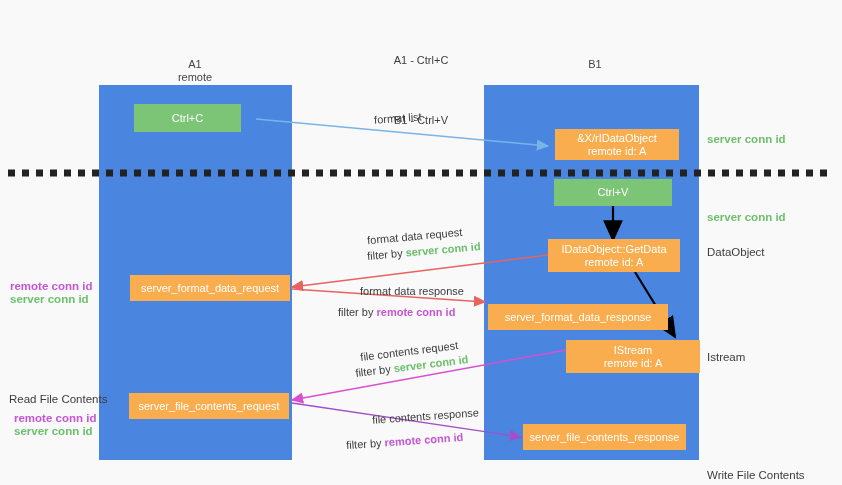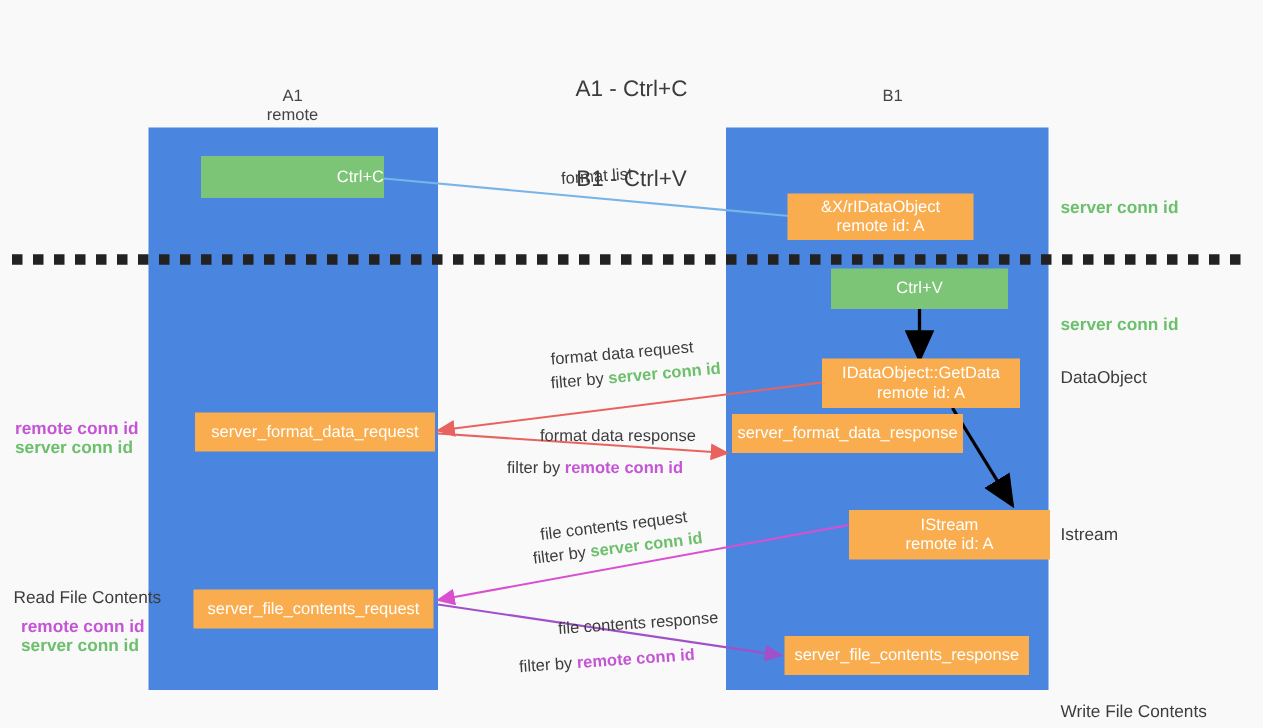--- a/index.html
+++ b/index.html
@@ -20,21 +20,21 @@
     left: 0; top: 0;
     width: 842px; height: 485px;
   }
 
   
   .title {
     position: absolute;
     left: 0; top: 10px;
     width: 842px;
     text-align: center;
-    font-size: 15px;
+    font-size: 11px;
     line-height: 20px;
     color: #3c3c3c;
     white-space: pre;
   }
 
   
   .col-head {
     position: absolute;
     text-align: center;
     font-size: 11px;
@@ -148,25 +148,25 @@
 
     <line x1="292" y1="289" x2="485" y2="302" stroke="#e8635f" stroke-width="1.4" marker-end="url(#ah-red)"></line>
 
     <line x1="566" y1="350" x2="292" y2="400" stroke="#d94fd0" stroke-width="1.4" marker-end="url(#ah-magenta)"></line>
 
     <line x1="292" y1="403" x2="521" y2="437" stroke="#a050c8" stroke-width="1.4" marker-end="url(#ah-purple)"></line>
 
     <line x1="8" y1="173" x2="834" y2="173" stroke="#222222" stroke-width="7" stroke-dasharray="7 7"></line>
   </svg>
 
-  <div class="node green" style="left:134px; top:104px; width:122px; height:28px;align-items:flex-end;">
+  <div class="node green" style="left:134px; top:104px; width:107px; height:28px;">
     <span class="ln">Ctrl+C</span>
   </div>
 
-  <div class="node orange" style="left:525px; top:129px; width:124px; height:31px;">
+  <div class="node orange" style="left:555px; top:129px; width:124px; height:31px;">
     <span class="ln">&amp;X/rIDataObject</span>
     <span class="ln">remote id: A</span>
   </div>
 
   <div class="node green" style="left:554px; top:179px; width:118px; height:27px;">
     <span class="ln">Ctrl+V</span>
   </div>
 
   <div class="node orange" style="left:548px; top:239px; width:132px; height:33px;">
     <span class="ln">IDataObject::GetData</span>
@@ -175,21 +175,21 @@
 
   <div class="node orange" style="left:566px; top:340px; width:134px; height:33px;">
     <span class="ln">IStream</span>
     <span class="ln">remote id: A</span>
   </div>
 
   <div class="node orange" style="left:130px; top:275px; width:160px; height:26px;">
     <span class="ln">server_format_data_request</span>
   </div>
 
-  <div class="node orange" style="left:488px; top:276px; width:154px; height:26px;">
+  <div class="node orange" style="left:488px; top:304px; width:180px; height:26px;">
     <span class="ln">server_format_data_response</span>
   </div>
 
   <div class="node orange" style="left:523px; top:424px; width:163px; height:26px;">
     <span class="ln">server_file_contents_response</span>
   </div>
 
   <div class="node orange" style="left:129px; top:393px; width:160px; height:26px;">
     <span class="ln">server_file_contents_request</span>
   </div>

